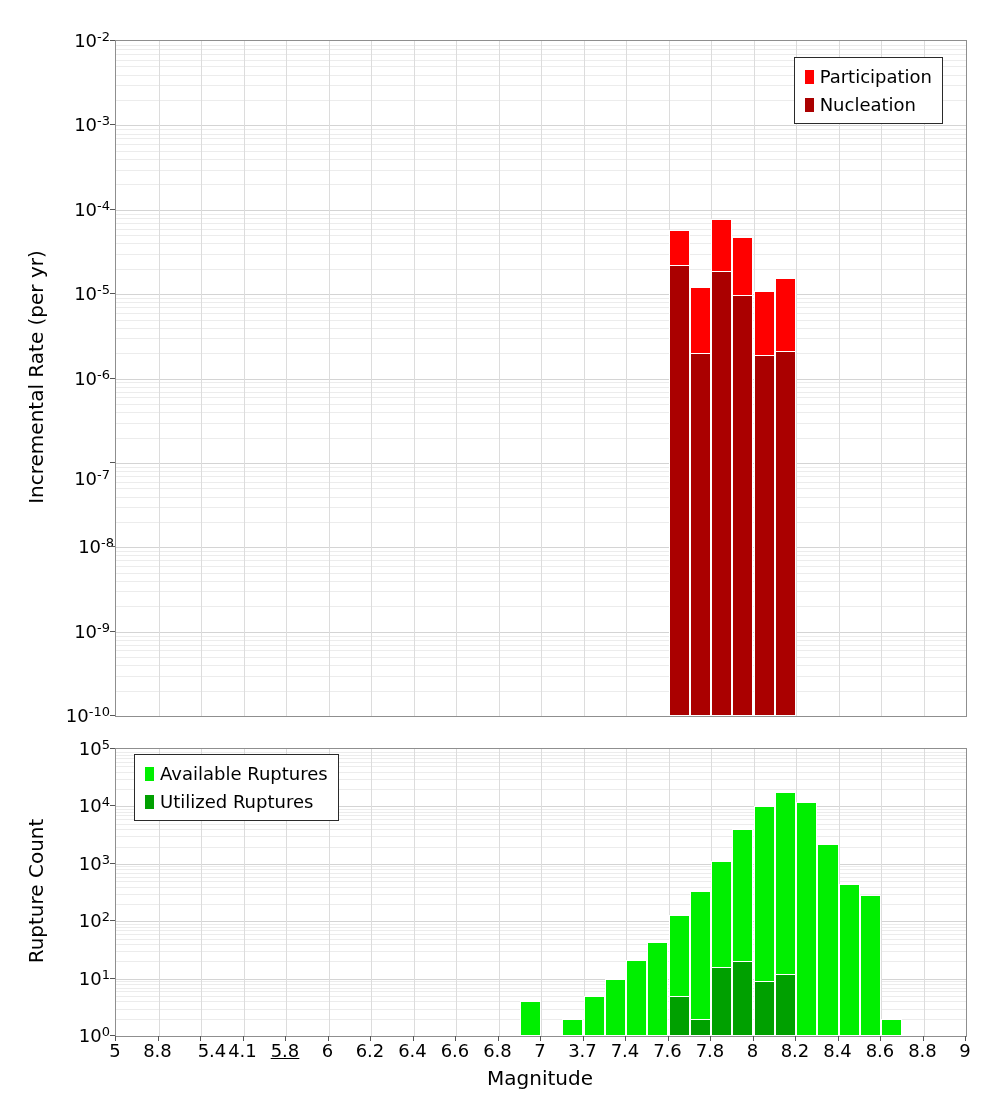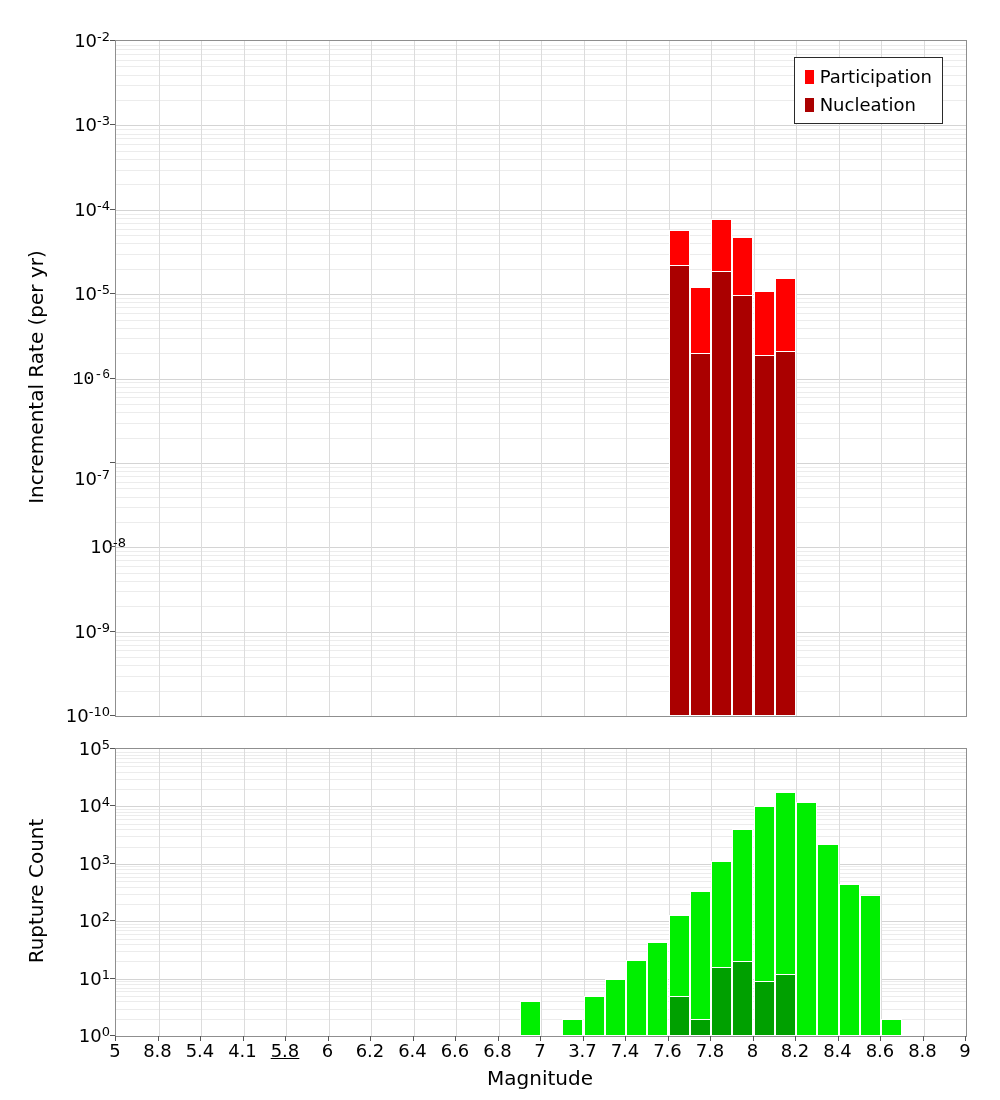--- a/index.html
+++ b/index.html
@@ -255,38 +255,38 @@
       <div class="bar" style="left: 616.3px; top: 212.3px; width: 21.2px; height: 74.7px; background: rgb(0, 160, 0); z-index: 2;"></div>
       <div class="bar" style="left: 637.5px; top: 232.2px; width: 21.2px; height: 54.8px; background: rgb(0, 160, 0); z-index: 2;"></div>
       <div class="bar" style="left: 658.7px; top: 225.1px; width: 21.3px; height: 61.9px; background: rgb(0, 160, 0); z-index: 2;"></div>
     </div>
 
   <div id="yticks-rate">
       <div class="ytick" style="left: 28px; top: 40px;">10<sup>-2</sup></div>
       <div class="ytick" style="left: 28px; top: 124.4px;">10<sup>-3</sup></div>
       <div class="ytick" style="left: 28px; top: 208.8px;">10<sup>-4</sup></div>
       <div class="ytick" style="left: 28px; top: 293.1px;">10<sup>-5</sup></div>
-      <div class="ytick" style="left: 28px; top: 377.5px; font-family: Liberation Mono, monospace;">10<sup>-6</sup></div>
+      <div class="ytick" style="left: 28px; top: 377.5px;">10<sup>-6</sup></div>
       <div class="ytick" style="left: 28px; top: 461.9px; margin-top: 16px;">10<sup>-7</sup></div>
-      <div class="ytick" style="left: 44px; top: 546.3px;">10<sup>-8</sup></div>
+      <div class="ytick" style="left: 32px; top: 546.3px;">10<sup>-8</sup></div>
       <div class="ytick" style="left: 28px; top: 630.6px;">10<sup>-9</sup></div>
       <div class="ytick" style="left: 28px; top: 715px;">10<sup>-10</sup></div>
     </div>
   <div id="yticks-count">
       <div class="ytick" style="left: 28px; top: 748px;">10<sup>5</sup></div>
       <div class="ytick" style="left: 28px; top: 805.4px;">10<sup>4</sup></div>
       <div class="ytick" style="left: 28px; top: 862.8px;">10<sup>3</sup></div>
       <div class="ytick" style="left: 28px; top: 920.2px;">10<sup>2</sup></div>
       <div class="ytick" style="left: 28px; top: 977.6px;">10<sup>1</sup></div>
       <div class="ytick" style="left: 28px; top: 1035px;">10<sup>0</sup></div>
     </div>
   <div id="xticks">
       <div class="xtick" style="left: 83px; top: 1040px;">5</div>
       <div class="xtick" style="left: 125.5px; top: 1040px;">8.8</div>
-      <div class="xtick" style="left: 168px; top: 1040px; text-align: center;">5.4</div>
+      <div class="xtick" style="left: 180px; top: 1040px; text-align: center;">5.4</div>
       <div class="xtick" style="left: 210.5px; top: 1040px;">4.1</div>
       <div class="xtick" style="left: 253px; top: 1040px; text-decoration: underline;">5.8</div>
       <div class="xtick" style="left: 295.5px; top: 1040px;">6</div>
       <div class="xtick" style="left: 338px; top: 1040px;">6.2</div>
       <div class="xtick" style="left: 380.5px; top: 1040px;">6.4</div>
       <div class="xtick" style="left: 423px; top: 1040px;">6.6</div>
       <div class="xtick" style="left: 465.5px; top: 1040px;">6.8</div>
       <div class="xtick" style="left: 508px; top: 1040px;">7</div>
       <div class="xtick" style="left: 550.5px; top: 1040px;">3.7</div>
       <div class="xtick" style="left: 593px; top: 1040px;">7.4</div>
@@ -342,14 +342,24 @@
     <div class="legend-row">
       <span class="swatch" style="background: rgb(255, 0, 0);"></span>
       <span class="legend-label">Participation</span>
     </div>
     <div class="legend-row">
       <span class="swatch" style="background: rgb(170, 0, 0);"></span>
       <span class="legend-label">Nucleation</span>
     </div>
   </div>
 
+  <div class="legend" id="legend-count">
+    <div class="legend-row">
+      <span class="swatch" style="background: rgb(0, 239, 0);"></span>
+      <span class="legend-label">Available Ruptures</span>
+    </div>
+    <div class="legend-row">
+      <span class="swatch" style="background: rgb(0, 160, 0);"></span>
+      <span class="legend-label">Utilized Ruptures</span>
+    </div>
+  </div>
 
 </div>
 
 </body></html>

